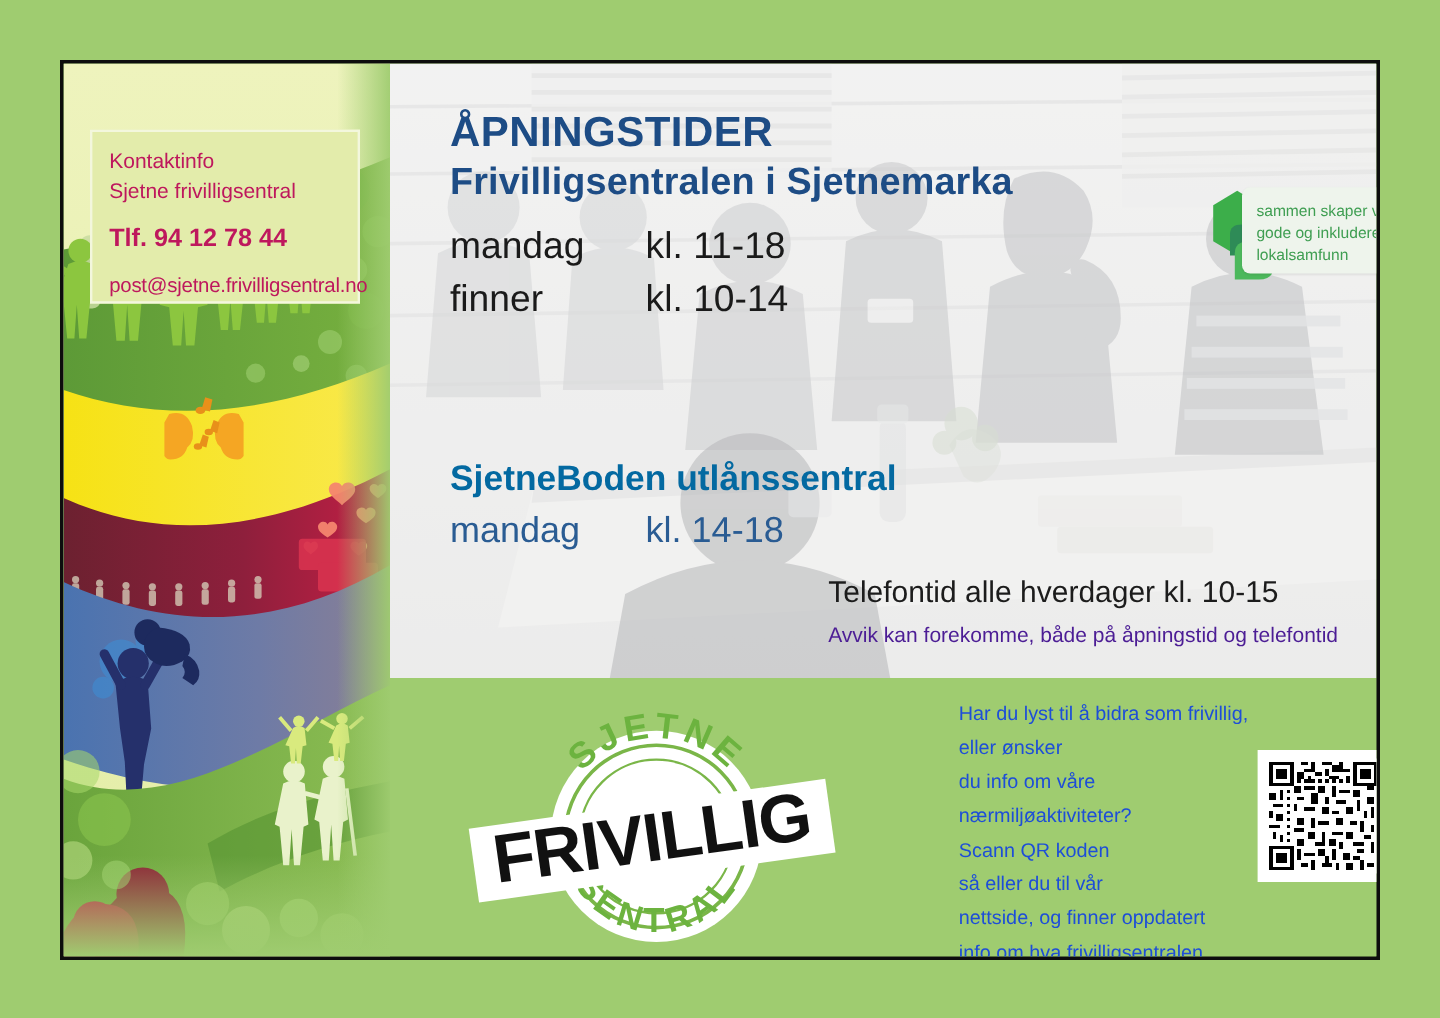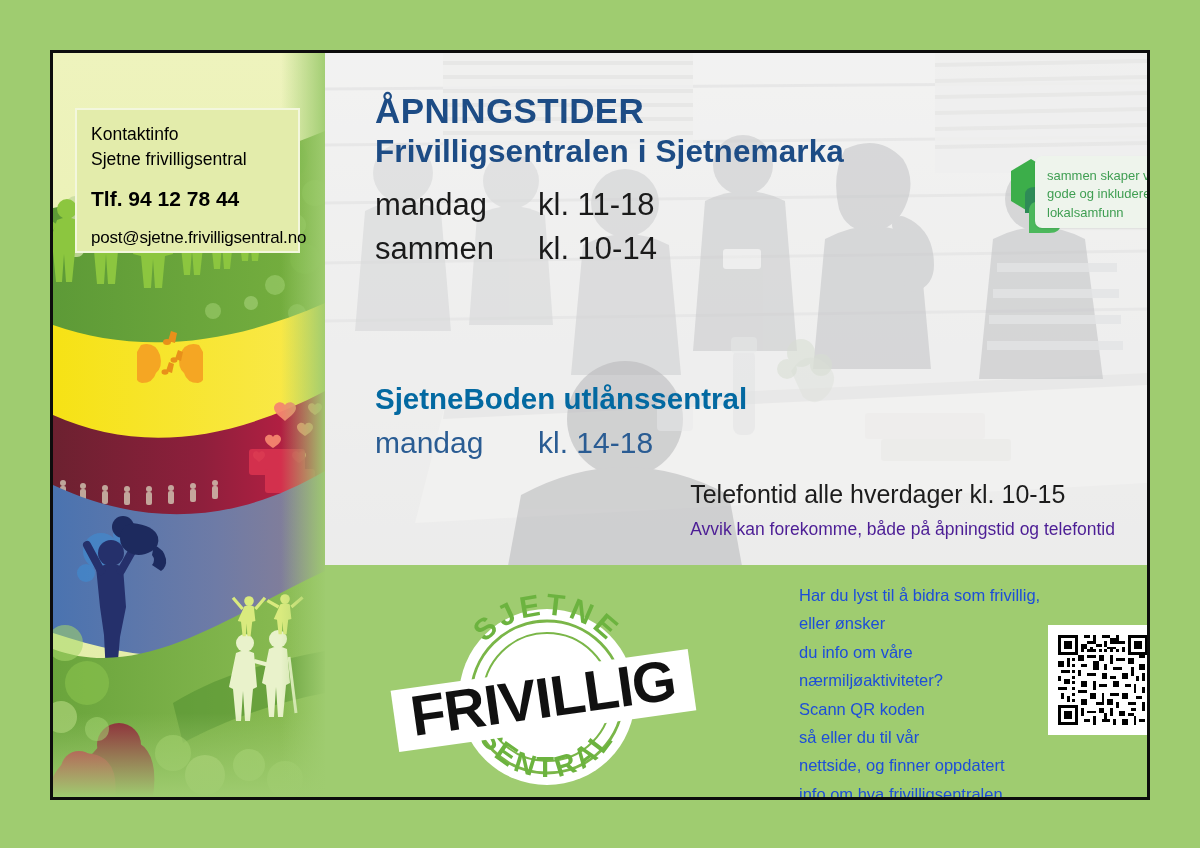--- a/index.html
+++ b/index.html
@@ -32,21 +32,21 @@
   #contact-box{
     position:absolute;
     left:22px;top:55px;
     width:225px;height:145px;
     background:#e3ecab;
     border:2px solid #f3f7dd;
     box-sizing:border-box;
     padding:12px 14px 0 14px;
     z-index:6;
   }
-  #contact-box .line{color:#000000;line-height:1.45;}
+  #contact-box .line{color:#be185d;line-height:1.45;}
   .c-reg{font-size:17.5px;}
   .c-tel{font-size:21px;font-weight:bold;margin-top:11px;}
   .c-mail{font-size:17px;margin-top:12px;letter-spacing:-0.2px;}
 
   
   #photo-panel{
     position:absolute;
     left:272px;top:0;
     width:822px;height:512px;
     overflow:hidden;
@@ -473,21 +473,21 @@
 
     <div class="head-block">
       <div class="h1">ÅPNINGSTIDER</div>
       <div class="h2">Frivilligsentralen i Sjetnemarka</div>
       <div class="hours">
         <div class="hrow">
           <span class="day">mandag</span>
           <span class="time">kl. 11-18</span>
         </div>
         <div class="hrow">
-          <span class="day">sammen</span>
+          <span class="day">finner</span>
           <span class="time">kl. 10-14</span>
         </div>
       </div>
     </div>
 
     <div class="block2">
       <div class="h3">SjetneBoden utlånssentral</div>
       <div class="h3row">
         <span class="day">mandag</span>
         <span class="time">kl. 14-18</span>

